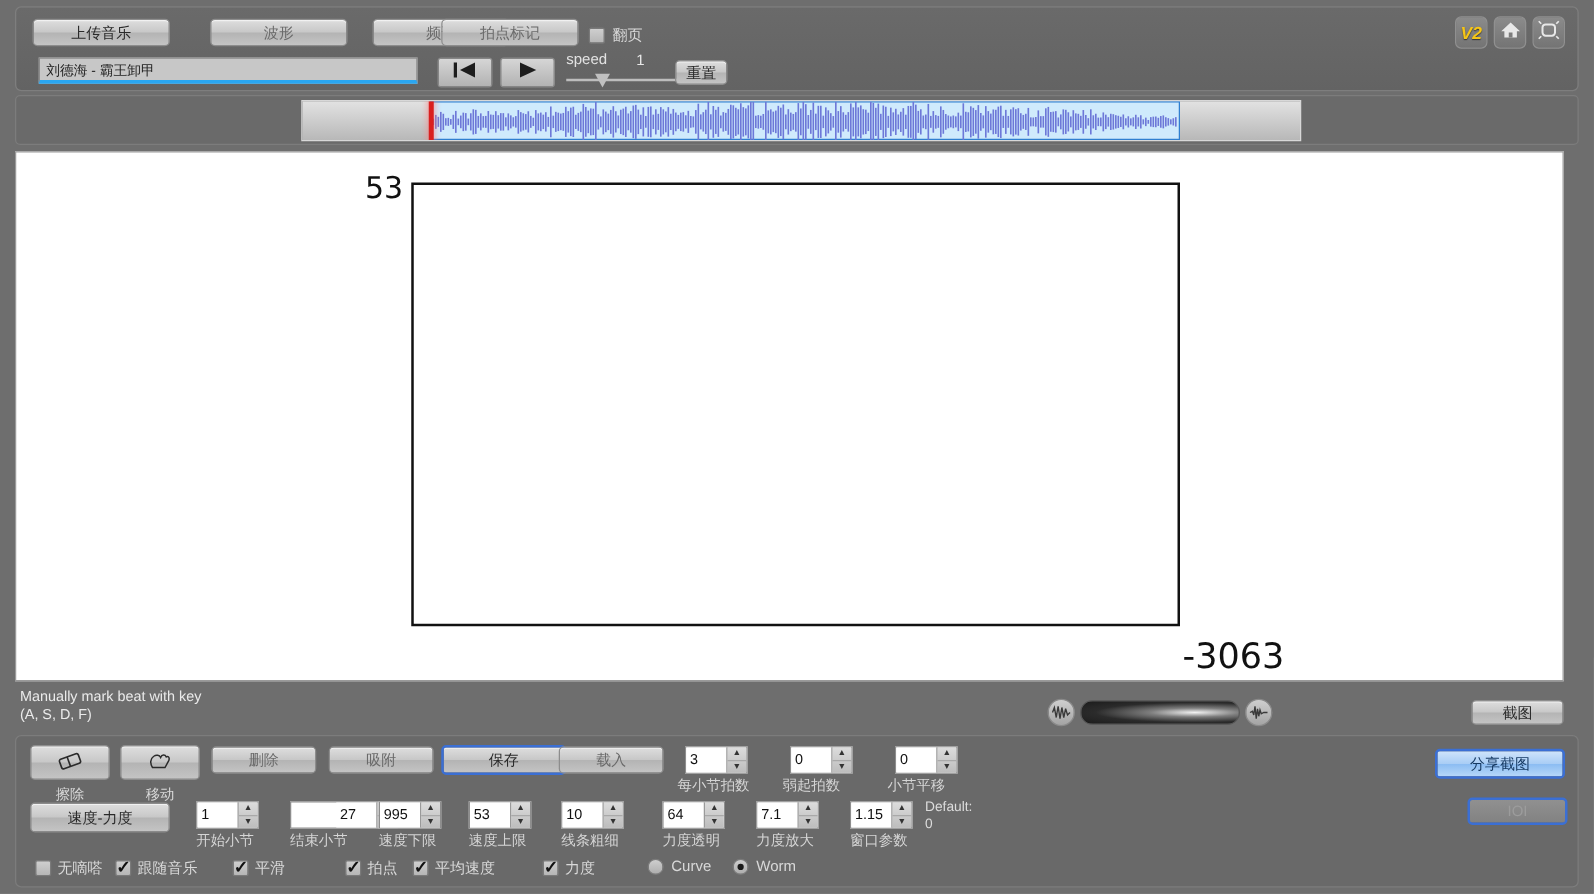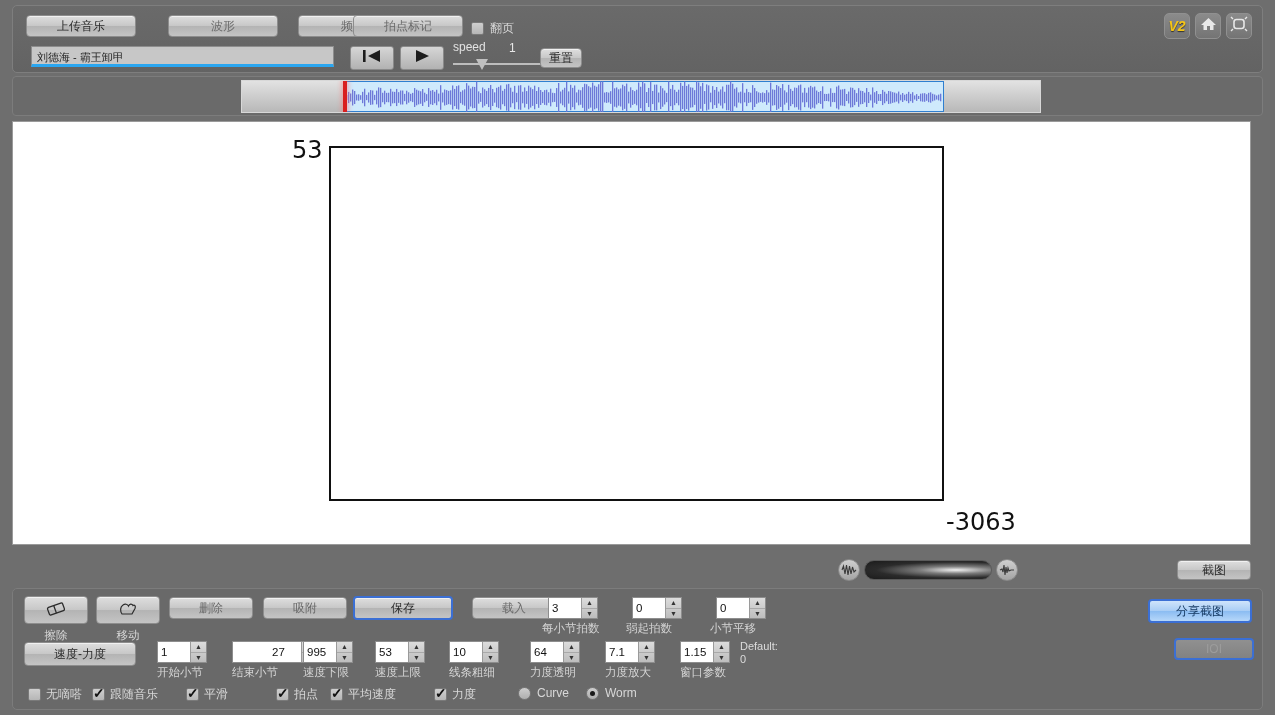--- a/index.html
+++ b/index.html
@@ -116,21 +116,21 @@
   .plotbox {
     position:absolute; left:316px; top:24px; width:615px; height:355px;
     border:2px solid #111; background:#fff;
   }
   .axis-top {
     position:absolute; left:279px; top:14px;
     font-size:24px; color:#111; font-family:"DejaVu Sans", sans-serif;
   }
   .axis-bottom {
     position:absolute; left:933px; top:386px;
-    font-size:24px; color:#111; font-family:"DejaVu Sans", sans-serif;
+    font-size:28px; color:#111; font-family:"DejaVu Sans", sans-serif;
   }
   .watermark {
     position:absolute; left:0; top:0; width:1239px; height:424px;
     display:flex; align-items:center; justify-content:center;
     font-size:40px; font-weight:bold; color:#c9c9c9;
     letter-spacing:0px; pointer-events:none;
     font-family:"Liberation Serif", serif;
   }
 
   
@@ -596,20 +596,24 @@
     </div>
   </div>
 
   <div class="canvaspanel">
     <div class="watermark">www.Vmus.net</div>
     <div class="axis-top">53</div>
     <div class="plotbox"></div>
     <div class="axis-bottom">-3063</div>
   </div>
 
+  <div class="statusline">
+    <div>Manually mark beat with key</div>
+    <div>(A, S, D, F)</div>
+  </div>
 
   <div class="zoomslider">
     <div class="zs-icon">
       <svg width="16" height="14" viewBox="0 0 16 14">
         <path d="M1,7 L2.5,3 L4,11 L5.5,2 L7,12 L8.5,3 L10,11 L11.5,4 L13,9 L15,7" fill="none" stroke="#3a3a3a" stroke-width="1.1"></path>
       </svg>
     </div>
     <div class="zs-track"></div>
     <div class="zs-icon">
       <svg width="16" height="14" viewBox="0 0 16 14">
@@ -640,21 +644,21 @@
         <path d="M6,14 C4,11 4,7 7,5 C9,3.6 11.5,4 12.5,6 C13.5,3.5 16,3.5 17,5.5
                  C18.5,4.5 20,6 19,8.5 L16,14 Z" fill="none" stroke="#2b2b2b" stroke-width="1.2"></path>
       </svg>
     </span>
   </div>
   <div class="tool-cap" id="cap-move" style="position:absolute; left:96px; top:628px;">移动</div>
 
   <div class="btn wbtn dim" id="btn-delete" style="position:absolute; left:169px; top:597px;">删除</div>
   <div class="btn wbtn dim" id="btn-snap" style="position:absolute; left:263px; top:597px;">吸附</div>
   <div class="btn wbtn" id="btn-save" style="position:absolute; left:353px; top:596px; height:24px;">保存</div>
-  <div class="btn wbtn dim" id="btn-load" style="position:absolute; left:472px; top:597px;">载入</div>
+  <div class="btn wbtn dim" id="btn-load" style="position:absolute; left:447px; top:597px;">载入</div>
 
   <div class="btn" style="position:absolute; left:24px; top:642px; width:112px; height:24px;">速度-力度</div>
 
   <div id="spin-row1">
       <div class="spin" style="left: 548px; top: 597px;">
         <input type="text" value="3" style="">
         <div class="arrows">
           <div>▲</div>
           <div>▼</div>
         </div>

